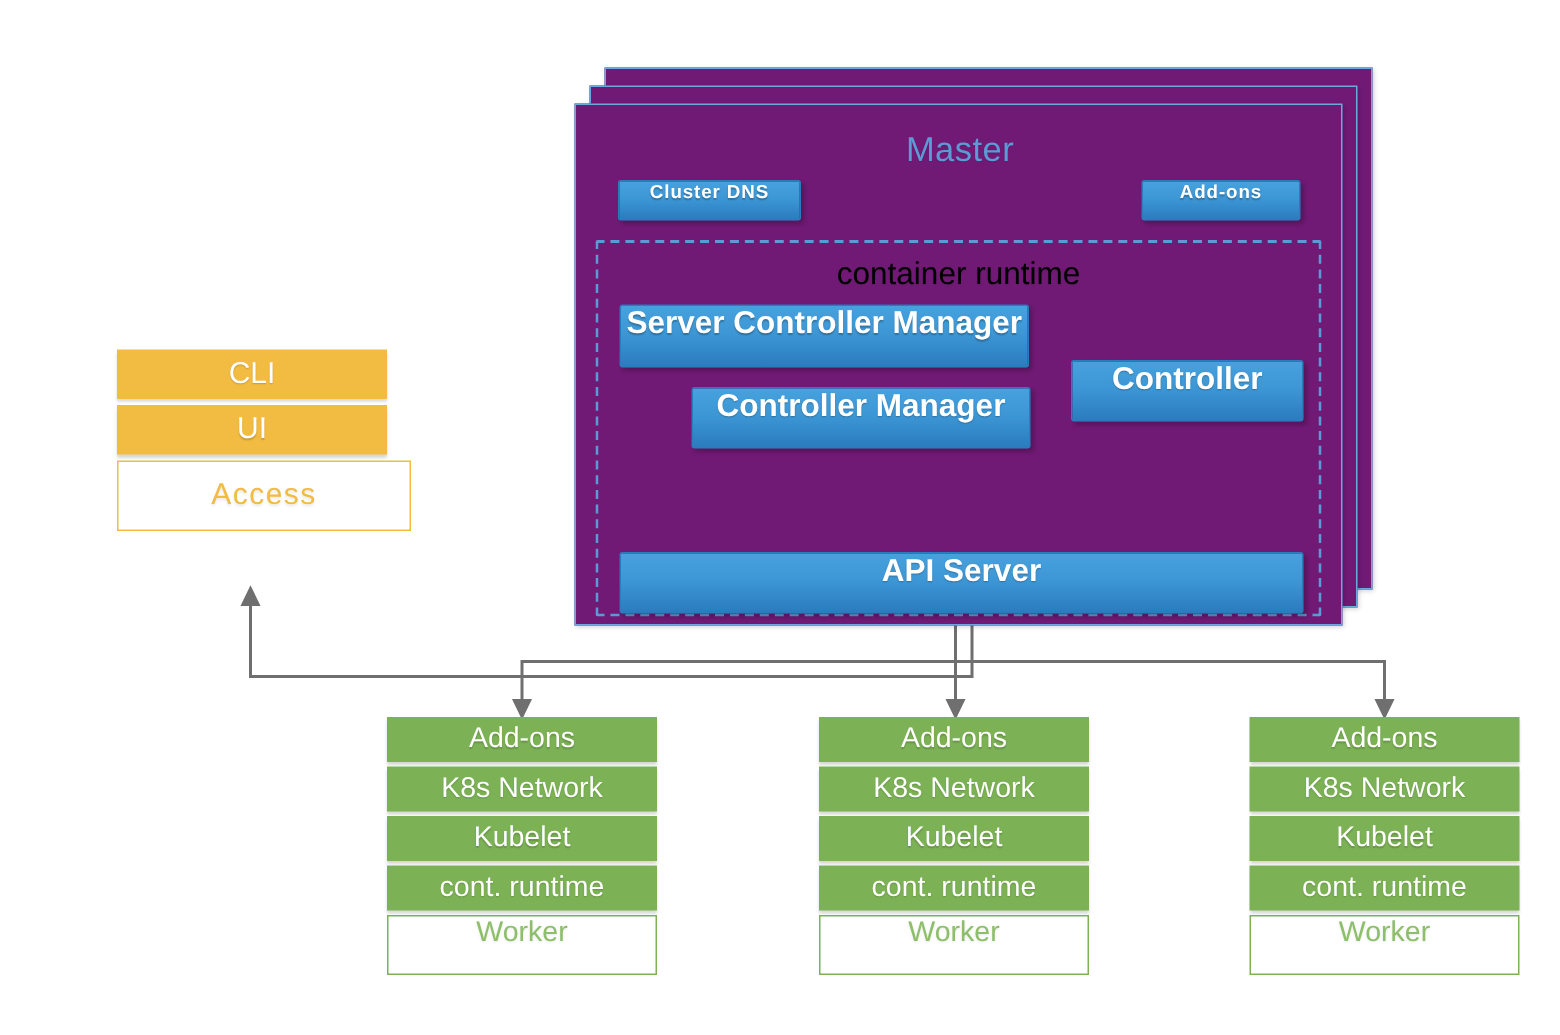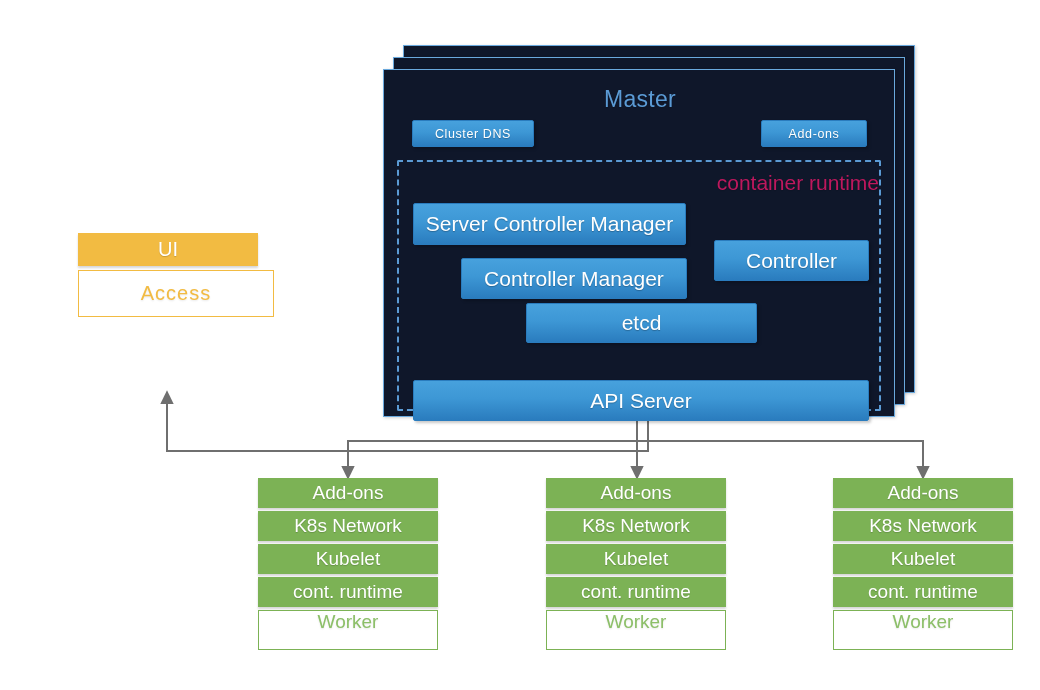--- a/index.html
+++ b/index.html
@@ -25,21 +25,21 @@
   #connectors {
     position: absolute;
     left: 0; top: 0;
     width: 1040px;
     height: 690px;
     pointer-events: none;
   }
 
   
   .master-card {
-    background: #0f172a;
+    background: #701a75;
     border: 1px solid #6aa9dd;
     box-shadow: 1px 1px 3px rgba(0,0,0,0.18);
   }
   .master-card.back3 { left: 403px; top: 45px;  width: 512px; height: 348px; }
   .master-card.back2 { left: 393px; top: 57px;  width: 512px; height: 348px; }
   .master-card.front { left: 383px; top: 69px;  width: 512px; height: 348px; }
 
   .master-title {
     position: absolute;
     left: 0; top: 16px;
@@ -51,52 +51,53 @@
     text-shadow: 0 1px 1px rgba(0,0,0,0.10);
   }
 
   
   .bluebox {
     background: linear-gradient(to bottom, #47a1dd 0%, #3d97d5 45%, #2a7cbe 100%);
     border: 1px solid #2a7cbe;
     border-radius: 2px;
     color: #ffffff;
     display: flex;
-    align-items: center;
+    align-items: flex-start;
     justify-content: center;
     box-shadow: 2px 2px 3px rgba(0,0,0,0.22);
     text-shadow: 0 1px 1px rgba(0,0,0,0.25);
     font-size: 21px;
     white-space: nowrap;
+    font-weight: bold;
   }
   .bluebox.small { font-size: 12.5px; letter-spacing: 0.6px; }
 
   
   #box-cluster-dns      { left: 412px; top: 120px; width: 122px; height: 27px; }
   #box-addons-master    { left: 761px; top: 120px; width: 106px; height: 27px; }
   #box-cloud-ctrl-mgr   { left: 413px; top: 203px; width: 273px; height: 42px; }
   #box-controller-mgr   { left: 461px; top: 258px; width: 226px; height: 41px; }
   #box-etcd             { left: 526px; top: 303px; width: 231px; height: 40px; }
   #box-scheduler        { left: 714px; top: 240px; width: 155px; height: 41px; }
-  #box-api-server       { left: 413px; top: 380px; width: 456px; height: 41px; }
+  #box-api-server       { left: 413px; top: 368px; width: 456px; height: 41px; }
 
   
   #container-runtime {
     left: 397px; top: 160px; width: 484px; height: 251px;
     border: 2px dashed #5b9bd5;
     background: transparent;
     border-radius: 2px;
   }
   .cr-title {
     position: absolute;
     left: 0; top: 9px;
     width: 100%;
-    text-align: right;
+    text-align: center;
     font-size: 21px;
-    color: #be185d;
+    color: #000000;
     text-shadow: 0 1px 1px rgba(0,0,0,0.10);
   }
 
   
   #access-panel {
     left: 78px; top: 233px; width: 180px; height: 160px;
   }
   .orange-bar {
     position: relative;
     width: 180px;
@@ -195,20 +196,23 @@
 
       <path d="M 637 411 L 637 473" marker-end="url(#arrowEnd)"></path>
       <path d="M 348 440 L 348 473" marker-end="url(#arrowEnd)"></path>
       <path d="M 923 440 L 923 473" marker-end="url(#arrowEnd)"></path>
       <line x1="348" y1="441" x2="923" y2="441"></line>
     </g>
   </svg>
 
   <div class="abs" id="access-panel">
     <div class="orange-bar">
+      <span>CLI</span>
+    </div>
+    <div class="orange-bar">
       <span>UI</span>
     </div>
     <div class="access-foot">
       <span>Access</span>
     </div>
   </div>
 
   <div class="abs master-card back3"></div>
   <div class="abs master-card back2"></div>
   <div class="abs master-card front">
@@ -225,23 +229,20 @@
   <div class="abs bluebox small" id="box-addons-master">
     <span>Add-ons</span>
   </div>
 
   <div class="abs bluebox" id="box-cloud-ctrl-mgr">
     <span>Server Controller Manager</span>
   </div>
   <div class="abs bluebox" id="box-controller-mgr">
     <span>Controller Manager</span>
   </div>
-  <div class="abs bluebox" id="box-etcd">
-    <span>etcd</span>
-  </div>
   <div class="abs bluebox" id="box-scheduler">
     <span>Controller</span>
   </div>
   <div class="abs bluebox" id="box-api-server">
     <span>API Server</span>
   </div>
 
   <div class="abs worker" id="worker-1">
     <div class="green-bar">
       <span>Add-ons</span>

